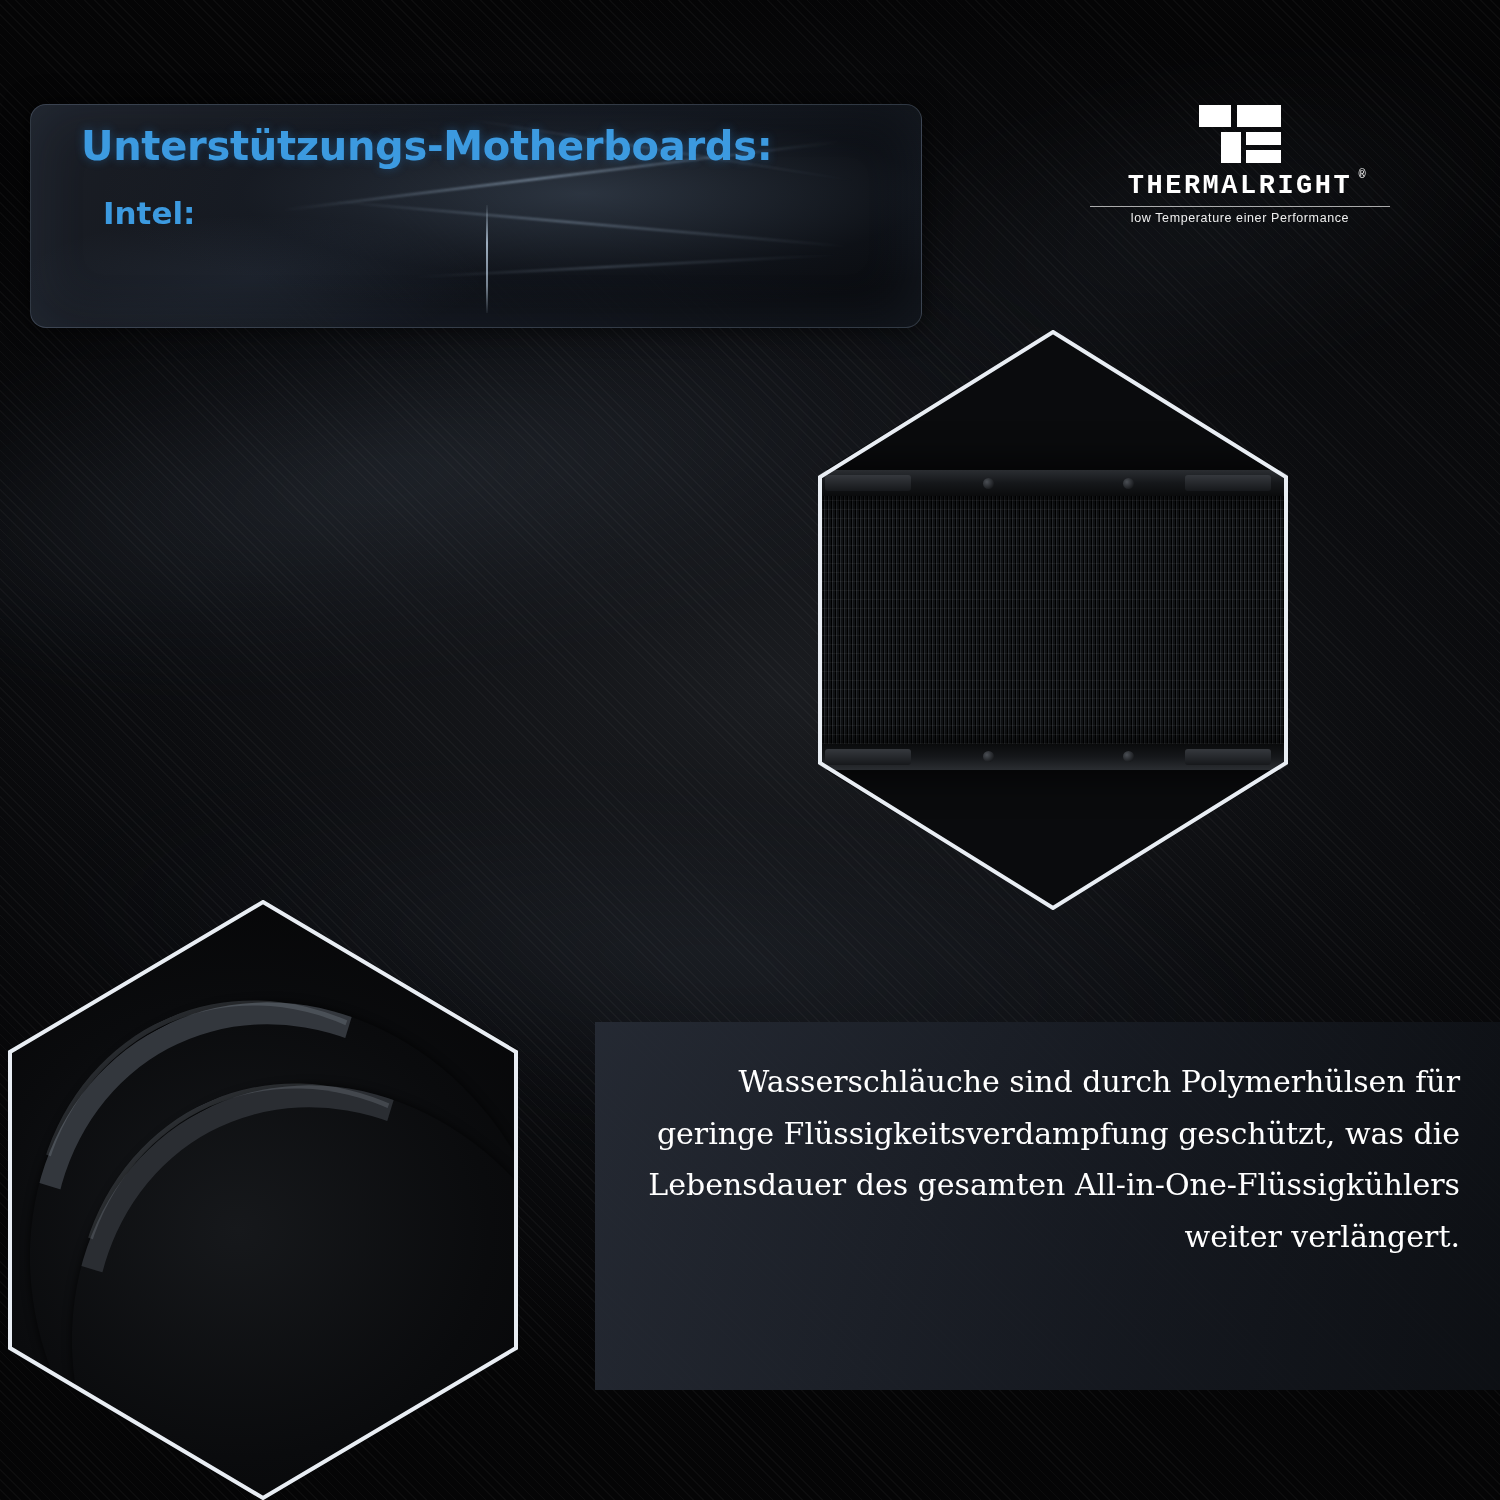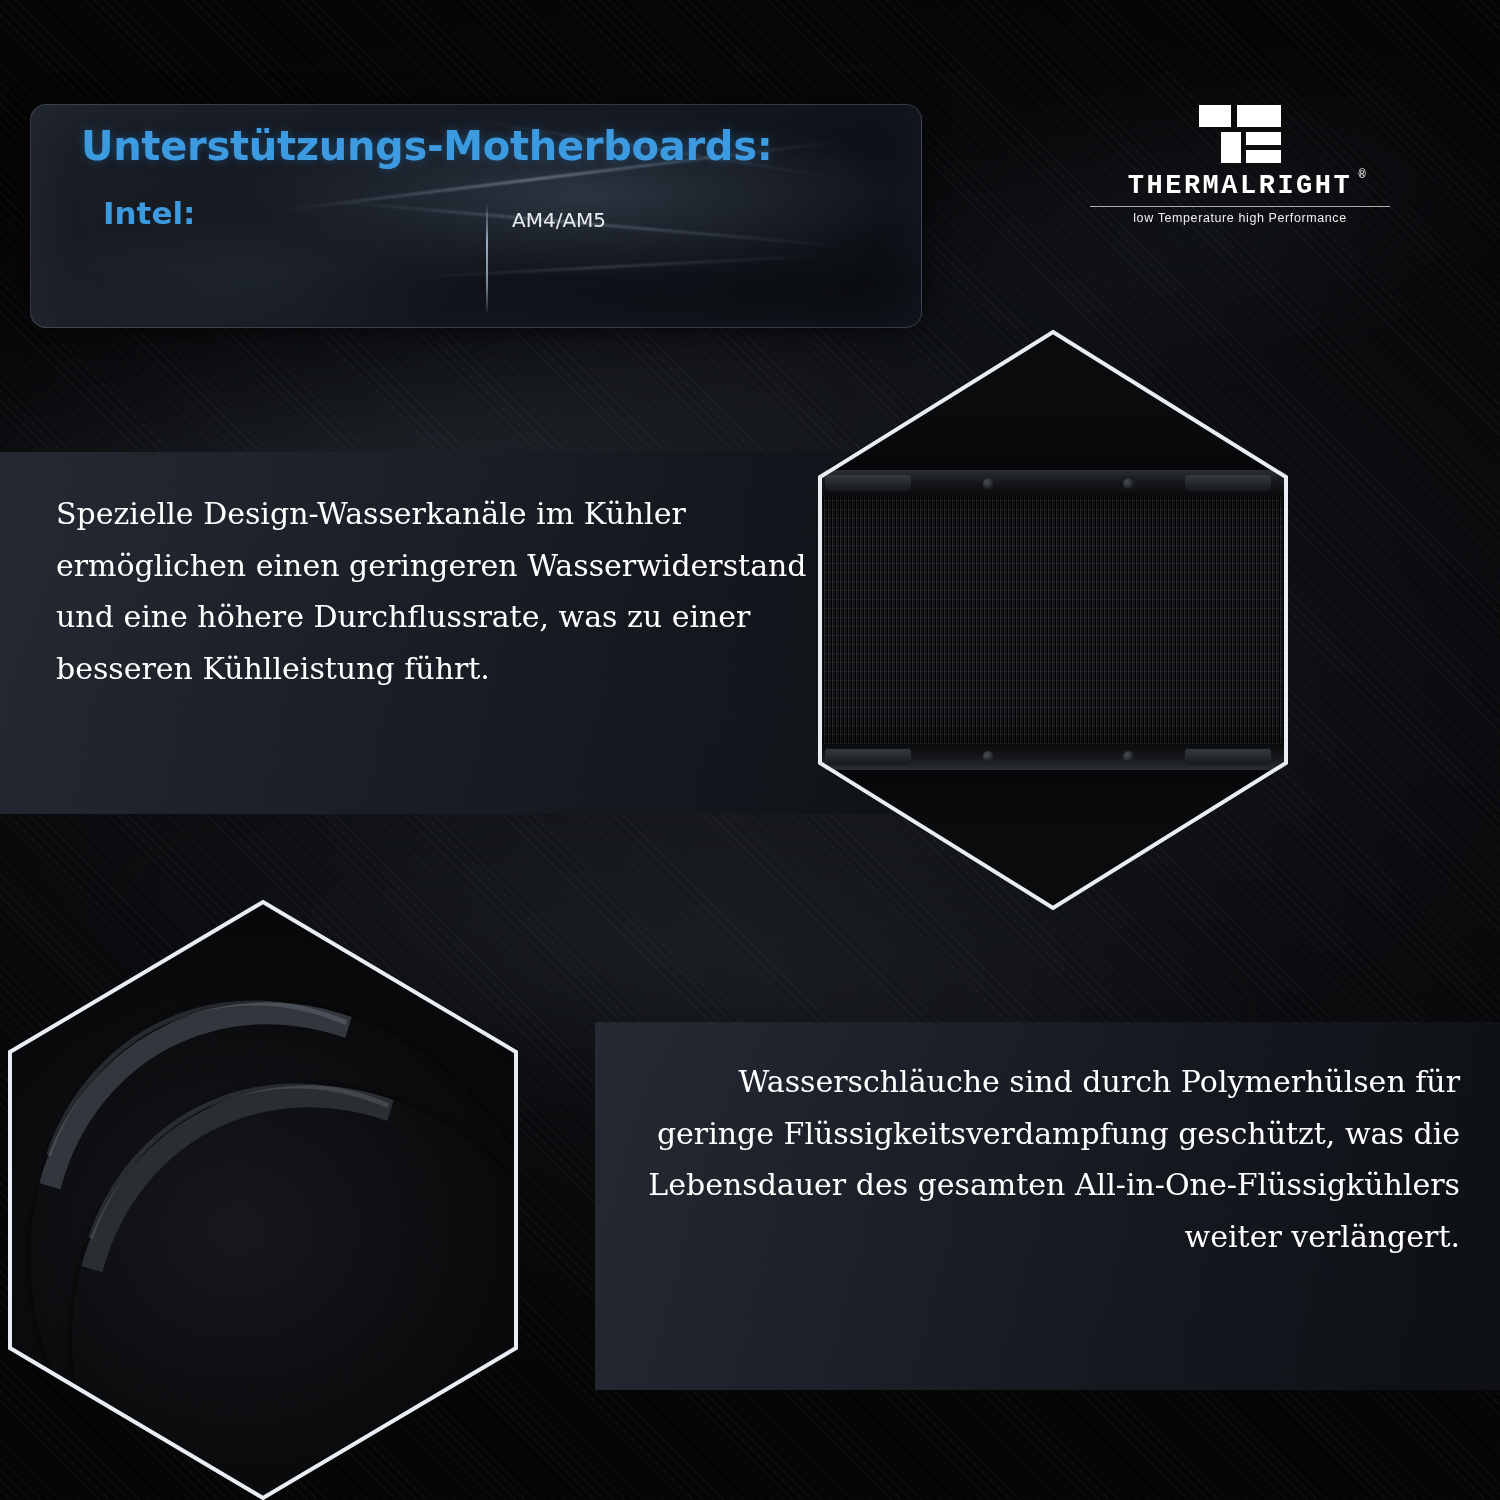--- a/index.html
+++ b/index.html
@@ -341,43 +341,41 @@
     <div class="streak c"></div>
     <div class="streak d"></div>
 
     <div class="support-title">Unterstützungs-Motherboards:</div>
 
     <div class="support-cols">
       <div class="support-col intel">
         <div class="col-head">Intel:</div>
       </div>
       <div class="support-col amd">
-        <div class="col-body">AM4/AM5</div>
       </div>
     </div>
     <div class="divider"></div>
   </div>
 
   <div class="brand">
     <div class="mark">
       <div class="bar b-top-left"></div>
       <div class="bar b-top-right"></div>
       <div class="bar b-stem"></div>
       <div class="bar b-mid"></div>
       <div class="bar b-low"></div>
     </div>
     <div class="wordmark">
       <span>THERMALRIGHT</span>
       <span class="reg">®</span>
     </div>
     <div class="rule"></div>
-    <div class="tagline">low Temperature high Performance</div>
+    <div class="tagline">low Temperature einer Performance</div>
   </div>
 
-  <div class="feature-block top">Spezielle Design-Wasserkanäle im Kühler ermöglichen einen geringeren Wasserwiderstand und eine höhere Durchflussrate, was zu einer besseren Kühlleistung führt.</div>
 
   <div class="hex radiator">
     <div class="hex-clip">
       <div class="rad-photo">
         <div class="rad-rail top"></div>
         <div class="rad-rail bottom"></div>
         <div class="rad-core"></div>
         <div class="rad-screw" style="left:120px; top:8px;"></div>
         <div class="rad-screw" style="left:250px; top:8px;"></div>
         <div class="rad-screw" style="left:390px; top:8px;"></div>

